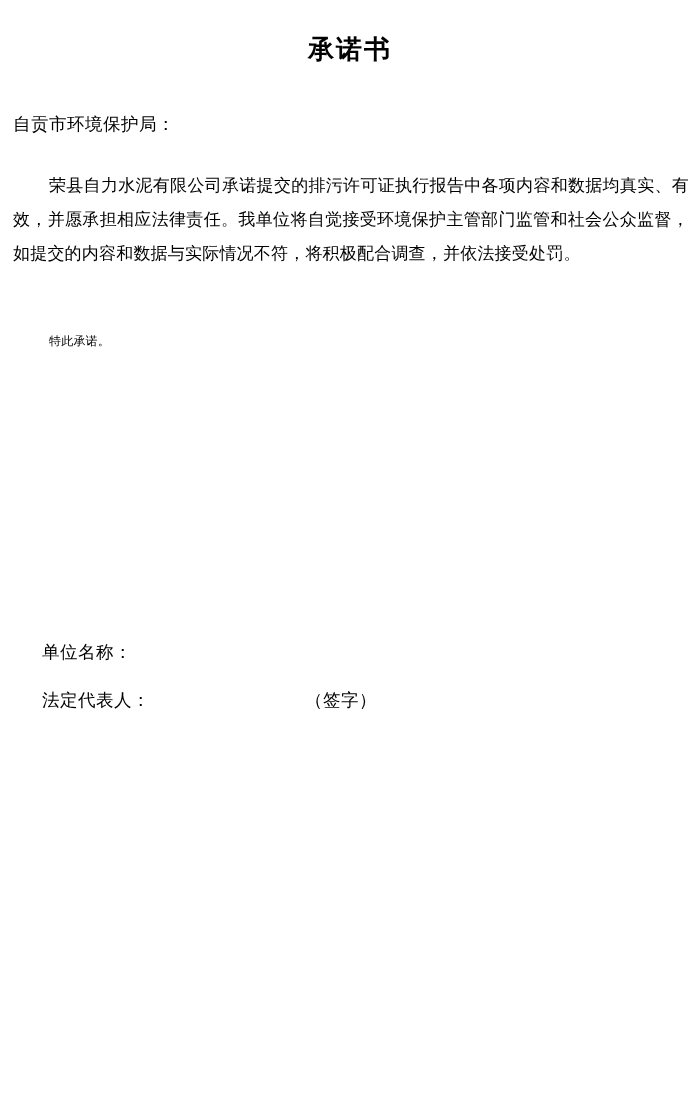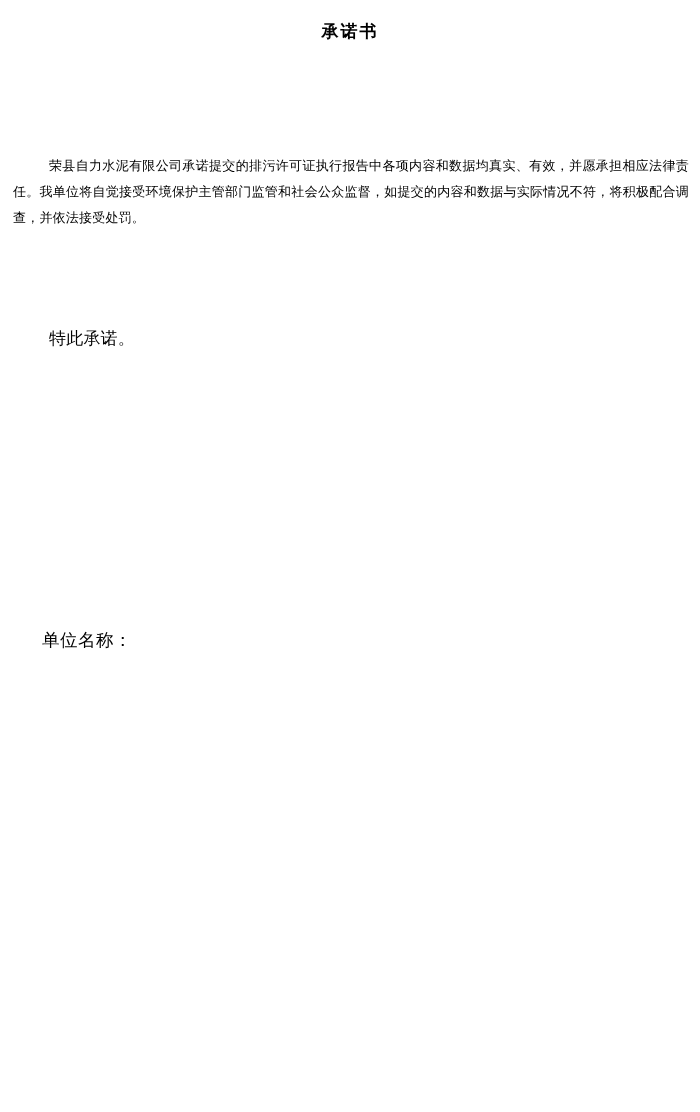--- a/index.html
+++ b/index.html
@@ -17,52 +17,52 @@
   }
   .page {
     position: relative;
     width: 700px;
     height: 1112px;
     box-sizing: border-box;
   }
   .doc-title {
     font-family: "Liberation Sans", "DejaVu Sans", sans-serif;
     font-weight: bold;
-    font-size: 17px;
+    font-size: 26px;
     text-align: center;
     letter-spacing: 2px;
-    margin: 0;
+    margin: 12px;
     padding-top: 20px;
   }
   .addressee {
     position: absolute;
     left: 13px;
     top: 100px;
     font-size: 17.5px;
     line-height: 1.4;
     letter-spacing: 0.5px;
   }
   .body-para {
     position: absolute;
     left: 13px;
     top: 140px;
     width: 676px;
-    font-size: 13px;
+    font-size: 17px;
     line-height: 2.0;
     text-align: justify;
     text-justify: inter-ideograph;
     text-indent: 36px;
     letter-spacing: 0.2px;
   }
   .closing-para {
     position: absolute;
     left: 13px;
     top: 305px;
     width: 676px;
-    font-size: 17px;
+    font-size: 12px;
     line-height: 2.0;
     text-indent: 36px;
     letter-spacing: 0.2px;
   }
   .sig-block {
     position: absolute;
     left: 42px;
     top: 628px;
     width: 620px;
     font-size: 17.5px;
@@ -90,28 +90,33 @@
     height: 48px;
   }
 </style>
 </head>
 <body>
 
 <div class="page">
 
   <h1 class="doc-title">承诺书</h1>
 
+  <div class="addressee">自贡市环境保护局：</div>
 
   <p class="body-para">荣县自力水泥有限公司承诺提交的排污许可证执行报告中各项内容和数据均真实、有效，并愿承担相应法律责任。我单位将自觉接受环境保护主管部门监管和社会公众监督，如提交的内容和数据与实际情况不符，将积极配合调查，并依法接受处罚。</p>
 
   <p class="closing-para">特此承诺。</p>
 
   <div class="sig-block">
 
     <div class="sig-row unit">
       <span class="sig-label">单位名称：</span>
     </div>
 
+    <div class="sig-row legal">
+      <span class="sig-label">法定代表人：</span>
+      <span class="sig-note">（签字）</span>
+    </div>
 
 
   </div>
 
 </div>
 
 </body></html>

